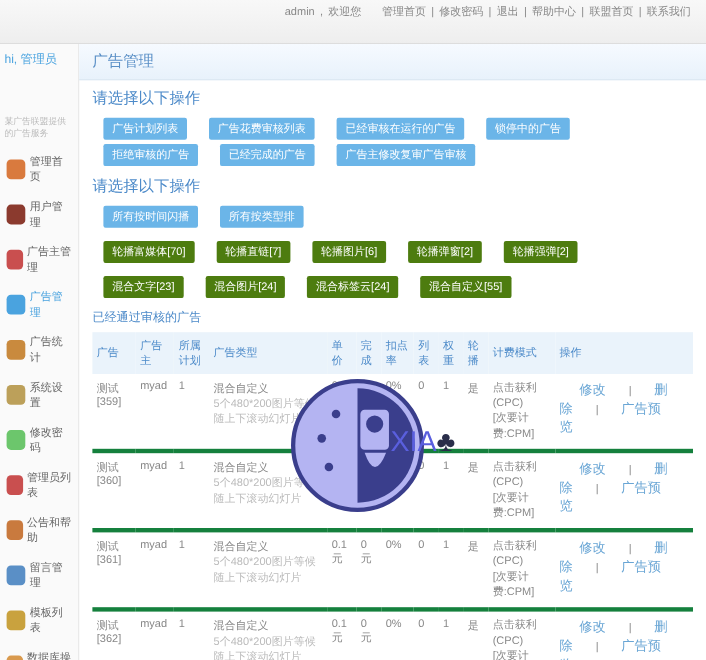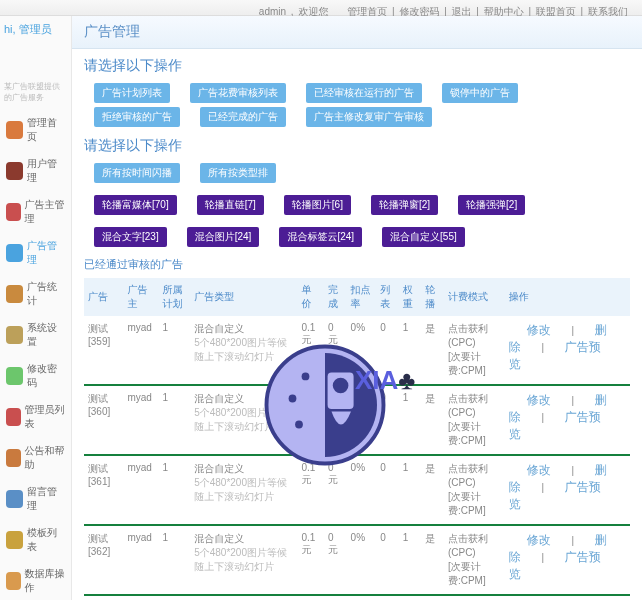--- a/index.html
+++ b/index.html
@@ -1,42 +1,42 @@
 <!DOCTYPE html>
 <html><head>
 <meta charset="utf-8">
 <style>
 *{margin:0;padding:0;box-sizing:border-box;font-family:"Microsoft YaHei",Arial,sans-serif;}
 body{background:#fff;font-size:11px;color:#555;}
-.top-bar{background:linear-gradient(#f8f8f8,#eee);border-bottom:1px solid #ddd;height:16px;line-height:24px;text-align:right;padding-right:10px;font-size:10px;color:#888;}
+.top-bar{background:linear-gradient(#f8f8f8,#eee);border-bottom:1px solid #ddd;height:40px;line-height:24px;text-align:right;padding-right:10px;font-size:10px;color:#888;}
 .top-bar span{margin:0 2px;}
 .top-bar a{color:#888;text-decoration:none;margin:0 2px;}
 .layout{display:flex;}
 .sidebar{width:72px;background:#fafafa;border-right:1px solid #e8e8e8;padding:6px 4px;}
 .sb-head{color:#4aa3df;font-size:11px;margin-bottom:2px;}
 .sb-sub{color:#bbb;font-size:8px;margin-bottom:8px;margin-top:44px;}
 .sb-item{display:flex;align-items:center;padding:5px 2px;margin:3px 0;font-size:10px;color:#666;cursor:pointer;}
 .sb-item.active{color:#4aa3df;}
 .sb-icon{width:18px;height:18px;border-radius:4px;margin-right:4px;display:inline-block;}
 .main{flex:1;padding:0;}
 .page-title{background:linear-gradient(#f6faff,#e8f2fb);border-bottom:1px solid #d6e4f0;color:#5a8fc6;font-size:14px;padding:7px 12px;}
 .section{padding:8px 12px;}
 .sec-title{color:#4c8ac9;font-size:14px;margin-bottom:6px;}
 .tag-group{margin-bottom:8px;}
 .tag{display:inline-block;background:#6bb5e8;color:#fff;border-radius:2px;padding:3px 8px;margin:2px 10px;font-size:10px;cursor:pointer;}
-.tag.light{background:#4c1d95;}
+.tag.light{background:#4d7c0f;}
 .table-head{color:#4c8ac9;font-size:11px;margin:6px 0;}
 table{width:100%;border-collapse:collapse;font-size:10px;color:#888;}
 th{background:#eaf3fb;color:#4c8ac9;text-align:left;padding:5px 4px;font-weight:normal;font-size:10px;}
-td{border-bottom:2px solid #15803d;padding:6px 4px;vertical-align:top;}
+td{border-bottom:4px solid #15803d;padding:6px 4px;vertical-align:top;}
 td.mode{line-height:1.4;margin-top:40px;}
 td.ops a{color:#6aa6d5;text-decoration:none;margin:0 18px;font-size:12px;}
 .overlay{position:fixed;left:260px;top:340px;pointer-events:none;}
 .overlay svg{width:130px;height:130px;}
-.overlay-text{position:fixed;left:355px;top:365px;font-weight:bold;font-family:"Comic Sans MS",cursive;pointer-events:none;}
+.overlay-text{position:fixed;left:355px;top:386px;font-weight:normal;font-family:"Comic Sans MS",cursive;pointer-events:none;}
 .ot1{font-size:26px;color:#5a5fde;}
 .ot1 b{color:#2a2e4a;}
 .ot2{font-size:36px;color:#5a5fde;margin-top:-6px;}
 .ot2 b{color:#e84f8b;}
 </style>
 </head>
 <body>
 
 <div class="top-bar">
   <span>admin</span> ,

